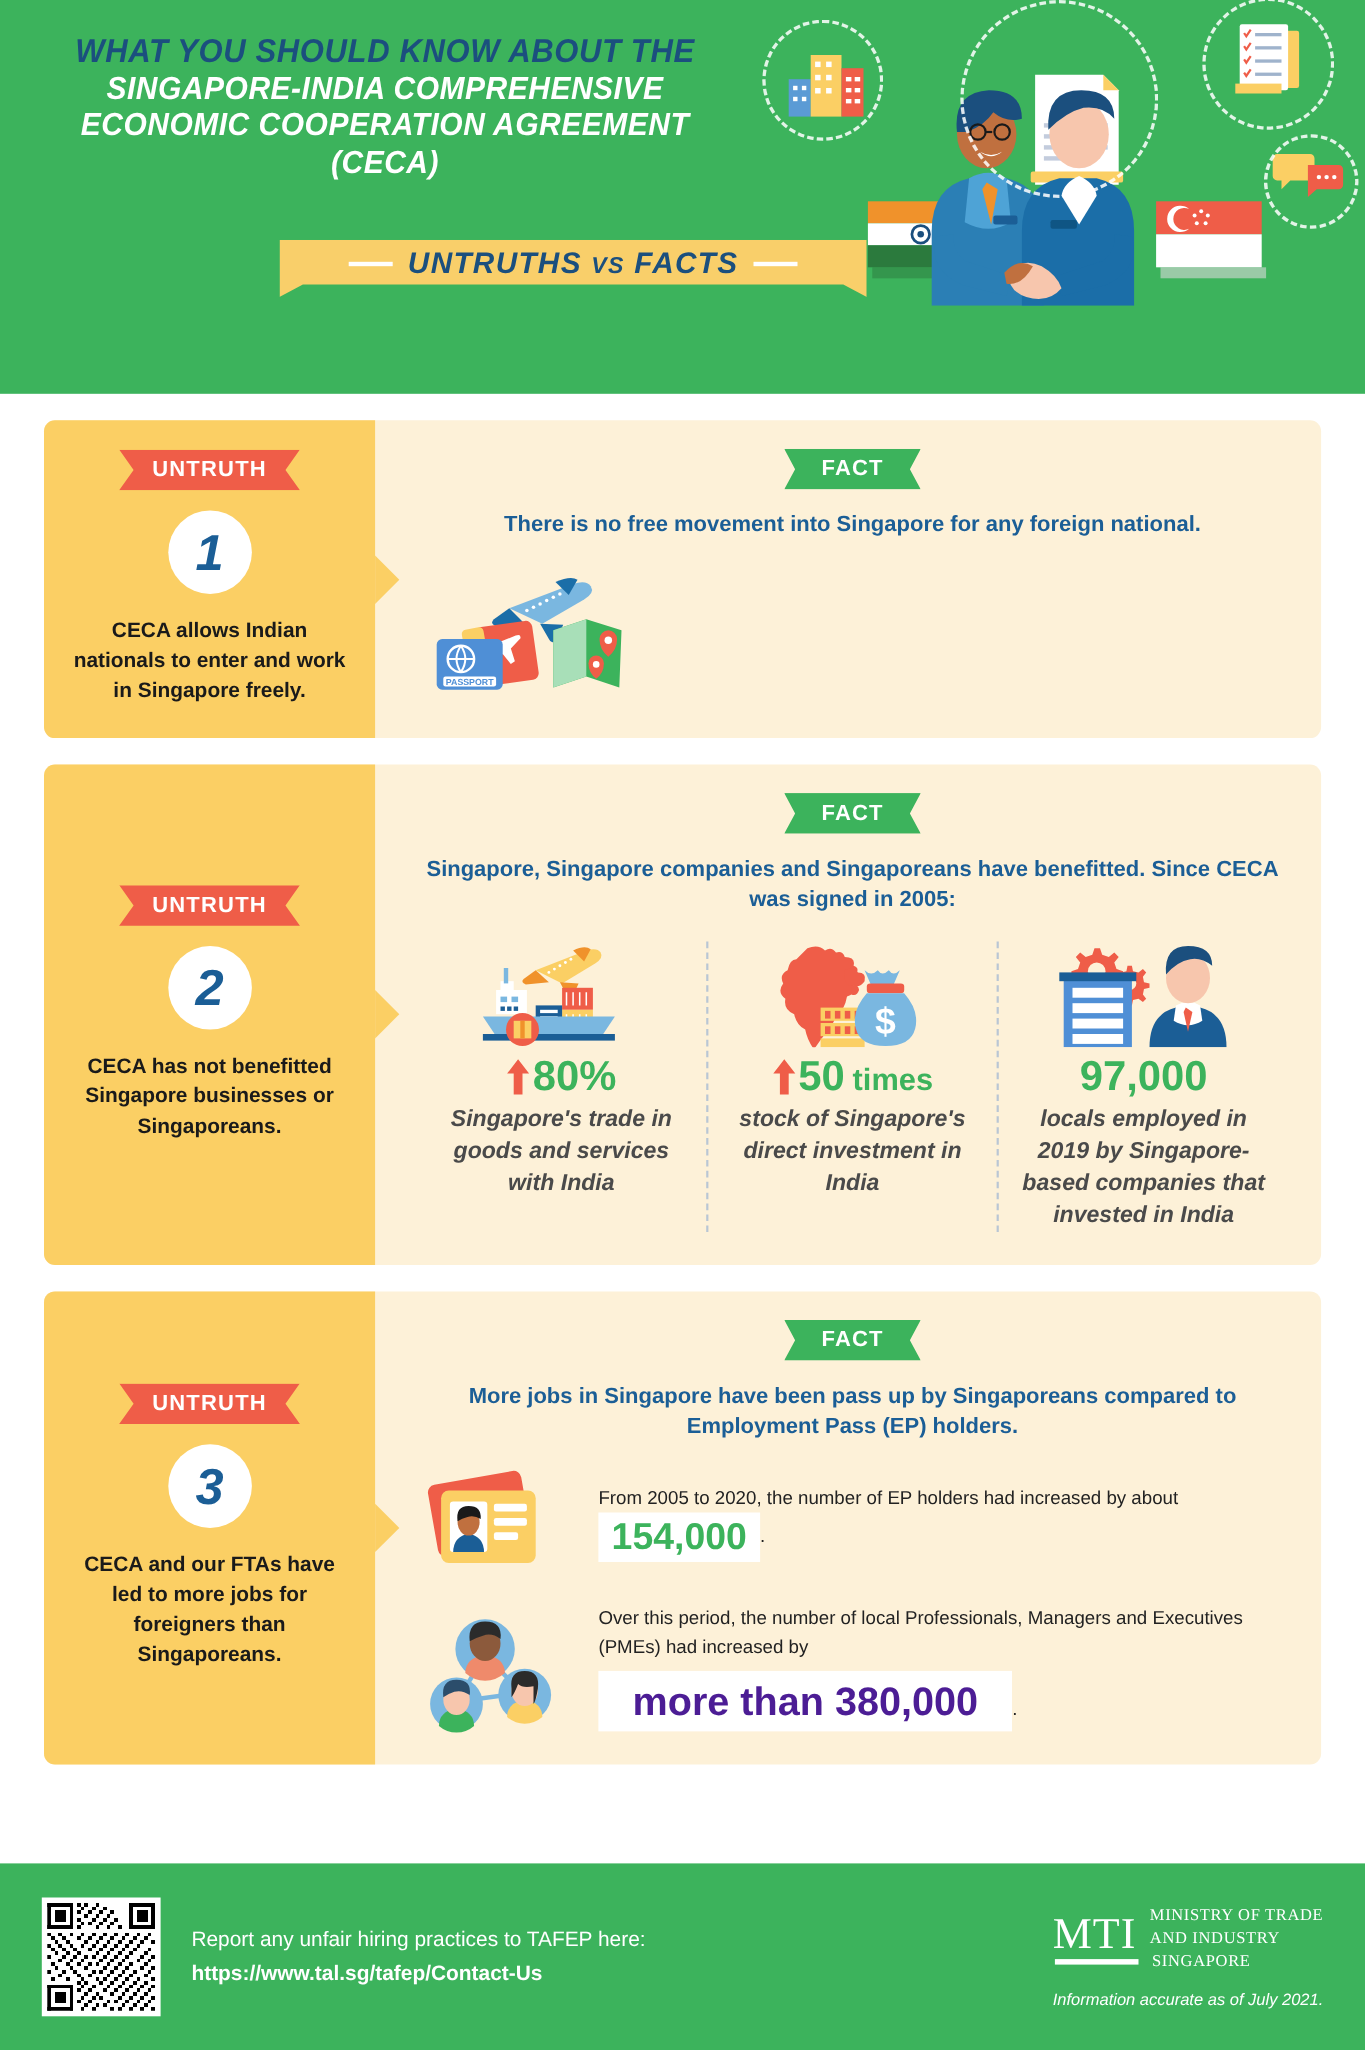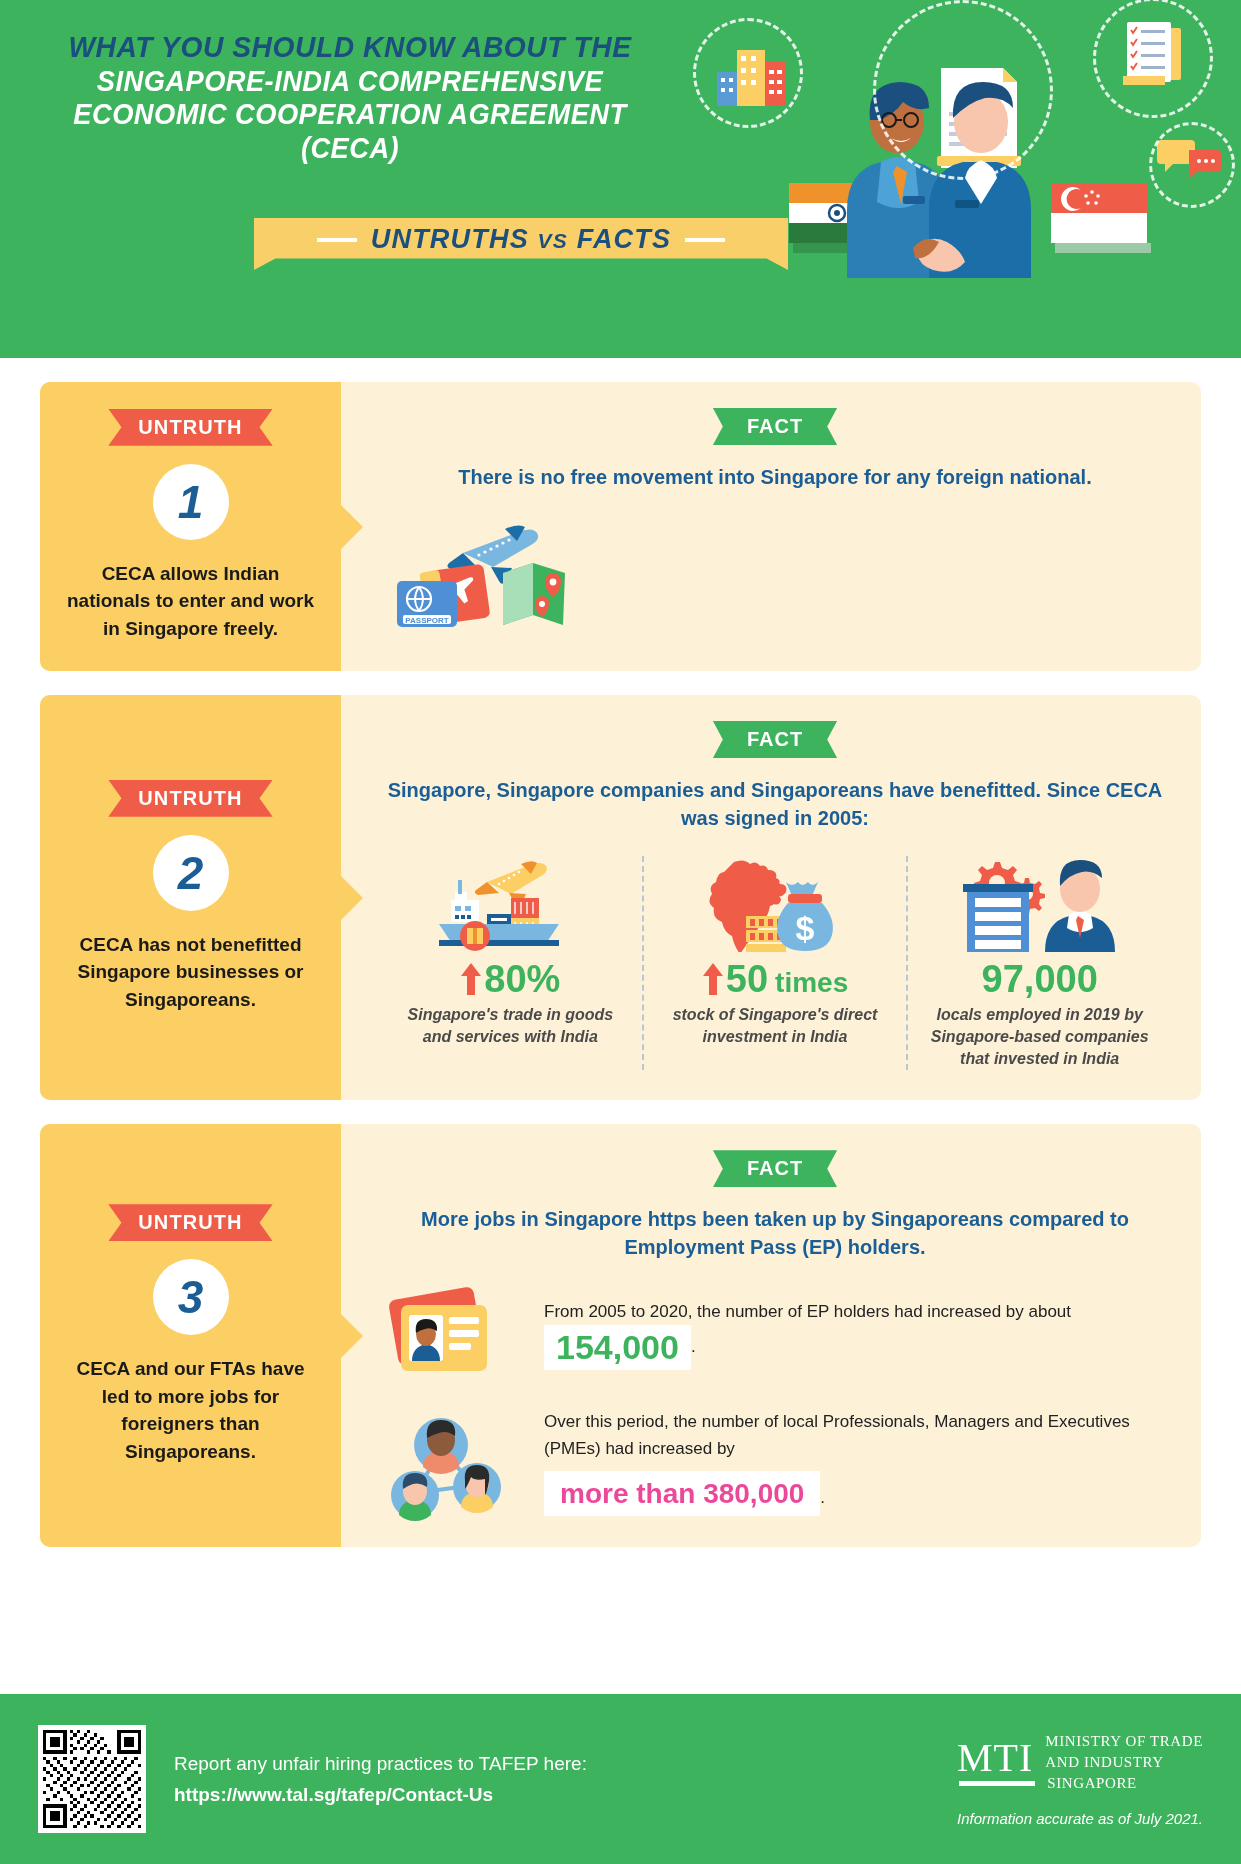--- a/index.html
+++ b/index.html
@@ -209,21 +209,21 @@
     gap: 2px;
     color: #3cb35c;
     font-size: 38px;
     font-weight: bold;
     line-height: 1;
     margin-bottom: 6px;
   }
   .stat-value .unit { font-size: 28px; font-weight: bold; margin-left: 5px; }
   .stat-label {
     color: #4a4a4a;
-    font-size: 16px;
+    font-size: 21px;
     font-weight: bold;
     font-style: italic;
     line-height: 1.38;
   }
 
   
   .c3-row { display: flex; align-items: center; gap: 20px; margin-top: 6px; }
   .c3-illus { flex: 0 0 145px; height: 110px; position: relative; }
   .c3-text { flex: 1; color: #222; font-size: 17px; line-height: 1.6; }
   .bignum {
@@ -232,24 +232,24 @@
     color: #3cb35c;
     font-size: 34px;
     font-weight: bold;
     padding: 2px 12px;
     line-height: 1.2;
     vertical-align: middle;
   }
   .bignum2 {
     display: inline-block;
     background: #ffffff;
-    color: #ec4899;
-    font-size: 28px;
-    font-weight: bold;
-    padding: 6px 16px;
+    color: #4c1d95;
+    font-size: 36px;
+    font-weight: bold;
+    padding: 6px 31px;
     line-height: 1.2;
     margin-top: 8px;
   }
   .period { color: #222; font-size: 17px; }
 
   
   .footer {
     position: absolute;
     left: 0; bottom: 0;
     width: 1241px;
@@ -676,21 +676,21 @@
     </div>
 
     <div class="card" style="min-height:390px;">
       <div class="card-left">
         <div class="untruth-ribbon">UNTRUTH</div>
         <div class="num-circle">3</div>
         <div class="untruth-text">CECA and our FTAs have led to more jobs for foreigners than Singaporeans.</div>
       </div>
       <div class="card-right">
         <div class="fact-ribbon">FACT</div>
-        <div class="fact-head">More jobs in Singapore https been taken up by Singaporeans compared to Employment Pass (EP) holders.</div>
+        <div class="fact-head">More jobs in Singapore have been pass up by Singaporeans compared to Employment Pass (EP) holders.</div>
 
         <div class="c3-row" style="margin-top:4px;">
           <div class="c3-illus">
             <svg width="145" height="110" viewBox="0 0 145 110">
               <rect x="14" y="14" width="86" height="66" rx="7" fill="#ef5d48" transform="rotate(-10 57 47)"></rect>
               <rect x="22" y="26" width="86" height="66" rx="7" fill="#fbcf64"></rect>
               <rect x="30" y="36" width="34" height="46" rx="3" fill="#ffffff"></rect>
               <g>
                 <path d="M33 82 q0 -14 14 -17 l0 0 q14 3 14 17 z" fill="#1b5e96"></path>
                 <ellipse cx="47" cy="55" rx="10" ry="12" fill="#c0703f"></ellipse>

